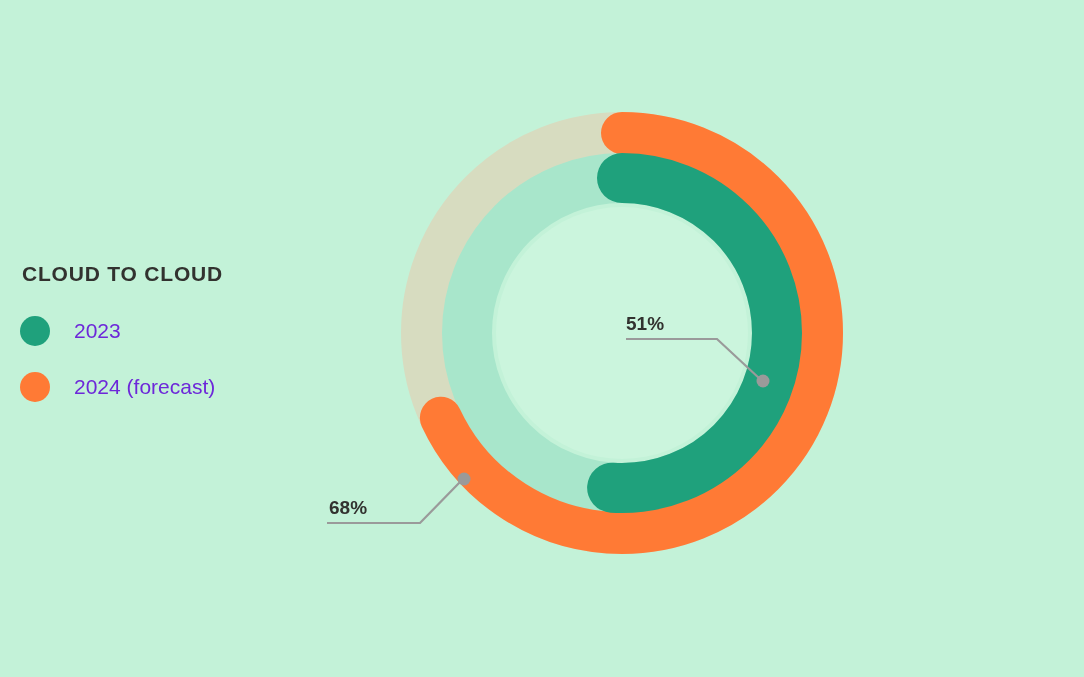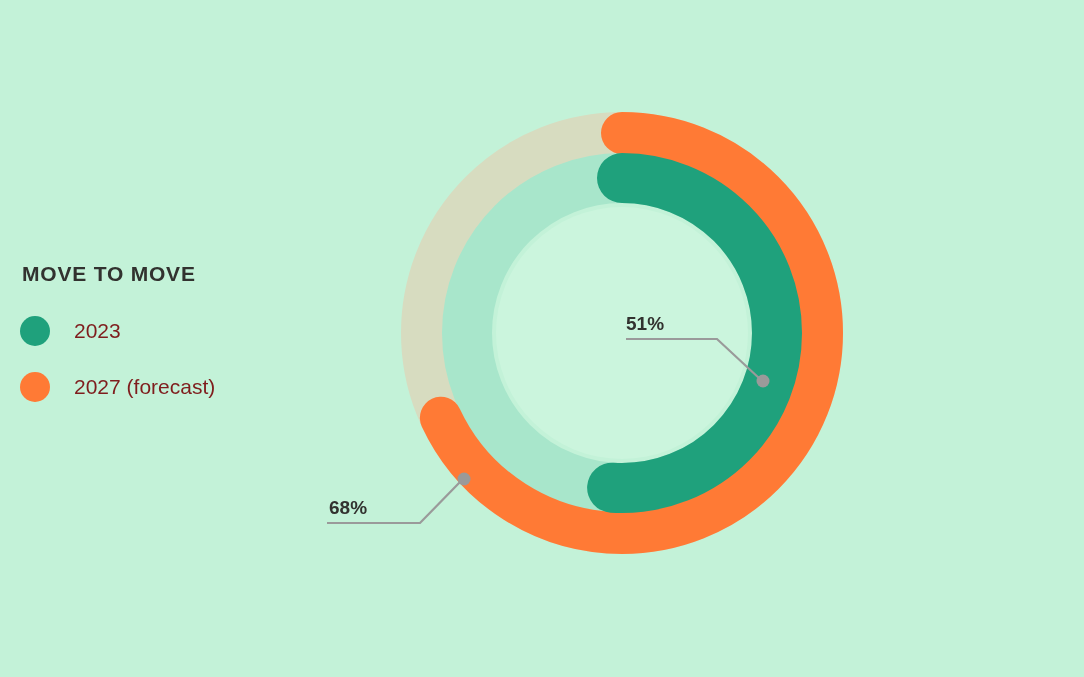--- a/index.html
+++ b/index.html
@@ -42,21 +42,21 @@
     margin-bottom: 26px;
   }
   .legend-swatch {
     width: 30px;
     height: 30px;
     border-radius: 50%;
     flex: 0 0 auto;
   }
   .legend-label {
     font-size: 21px;
-    color: #7f1d1d;
+    color: #6d28d9;
     margin-left: 24px;
     white-space: nowrap;
   }
 
   
   #donut-wrap {
     position: absolute;
     left: 0;
     top: 0;
     width: 1084px;
@@ -73,30 +73,30 @@
     font-weight: bold;
     fill: #32322f;
   }
 </style>
 </head>
 <body style="background: rgb(195, 242, 216);">
 
 <div id="stage">
 
   <div id="legend">
-    <div id="legend-title">MOVE TO MOVE</div>
+    <div id="legend-title">CLOUD TO CLOUD</div>
 
     <div class="legend-row">
       <span class="legend-swatch" style="background:#1fa17c"></span>
       <span class="legend-label">2023</span>
     </div>
 
     <div class="legend-row">
       <span class="legend-swatch" style="background:#ff7a35"></span>
-      <span class="legend-label">2027 (forecast)</span>
+      <span class="legend-label">2024 (forecast)</span>
     </div>
   </div>
 
   <div id="donut-wrap">
     <svg id="donut" viewBox="0 0 1084 677" xmlns="http://www.w3.org/2000/svg">
 
       <circle cx="622" cy="333" r="200" fill="none" stroke="#d7dcc0" stroke-width="42"></circle>
 
       <circle cx="622" cy="333" r="155" fill="none" stroke="#a8e6cb" stroke-width="50"></circle>
 

